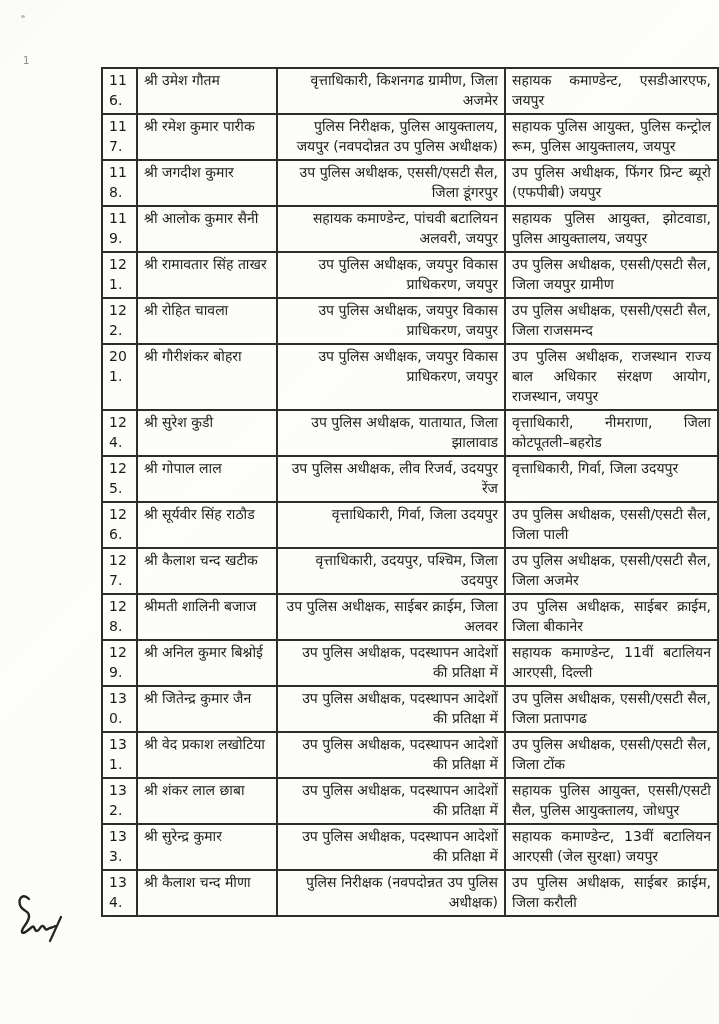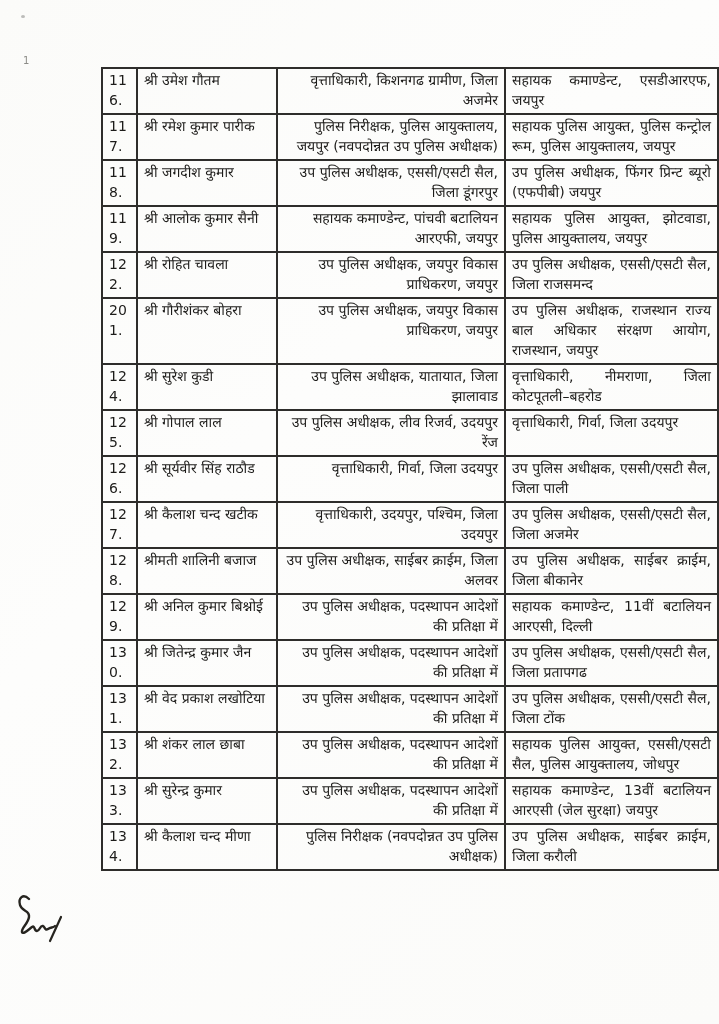--- a/index.html
+++ b/index.html
@@ -83,22 +83,28 @@
         </tr>
         <tr>
           <td class="cell-sr">118.</td>
           <td class="cell-name">श्री जगदीश कुमार</td>
           <td class="cell-from">उप पुलिस अधीक्षक, एससी/एसटी सैल, जिला डूंगरपुर</td>
           <td class="cell-to">उप पुलिस अधीक्षक, फिंगर प्रिन्ट ब्यूरो (एफपीबी) जयपुर</td>
         </tr>
         <tr>
           <td class="cell-sr">119.</td>
           <td class="cell-name">श्री आलोक कुमार सैनी</td>
-          <td class="cell-from">सहायक कमाण्डेन्ट, पांचवी बटालियन आरएफी, जयपुर</td>
+          <td class="cell-from">सहायक कमाण्डेन्ट, पांचवी बटालियन अलवरी, जयपुर</td>
           <td class="cell-to">सहायक पुलिस आयुक्त, झोटवाडा, पुलिस आयुक्तालय, जयपुर</td>
+        </tr>
+        <tr>
+          <td class="cell-sr">121.</td>
+          <td class="cell-name">श्री रामावतार सिंह ताखर</td>
+          <td class="cell-from">उप पुलिस अधीक्षक, जयपुर विकास प्राधिकरण, जयपुर</td>
+          <td class="cell-to">उप पुलिस अधीक्षक, एससी/एसटी सैल, जिला जयपुर ग्रामीण</td>
         </tr>
         <tr>
           <td class="cell-sr">122.</td>
           <td class="cell-name">श्री रोहित चावला</td>
           <td class="cell-from">उप पुलिस अधीक्षक, जयपुर विकास प्राधिकरण, जयपुर</td>
           <td class="cell-to">उप पुलिस अधीक्षक, एससी/एसटी सैल, जिला राजसमन्द</td>
         </tr>
         <tr>
           <td class="cell-sr">201.</td>
           <td class="cell-name">श्री गौरीशंकर बोहरा</td>

